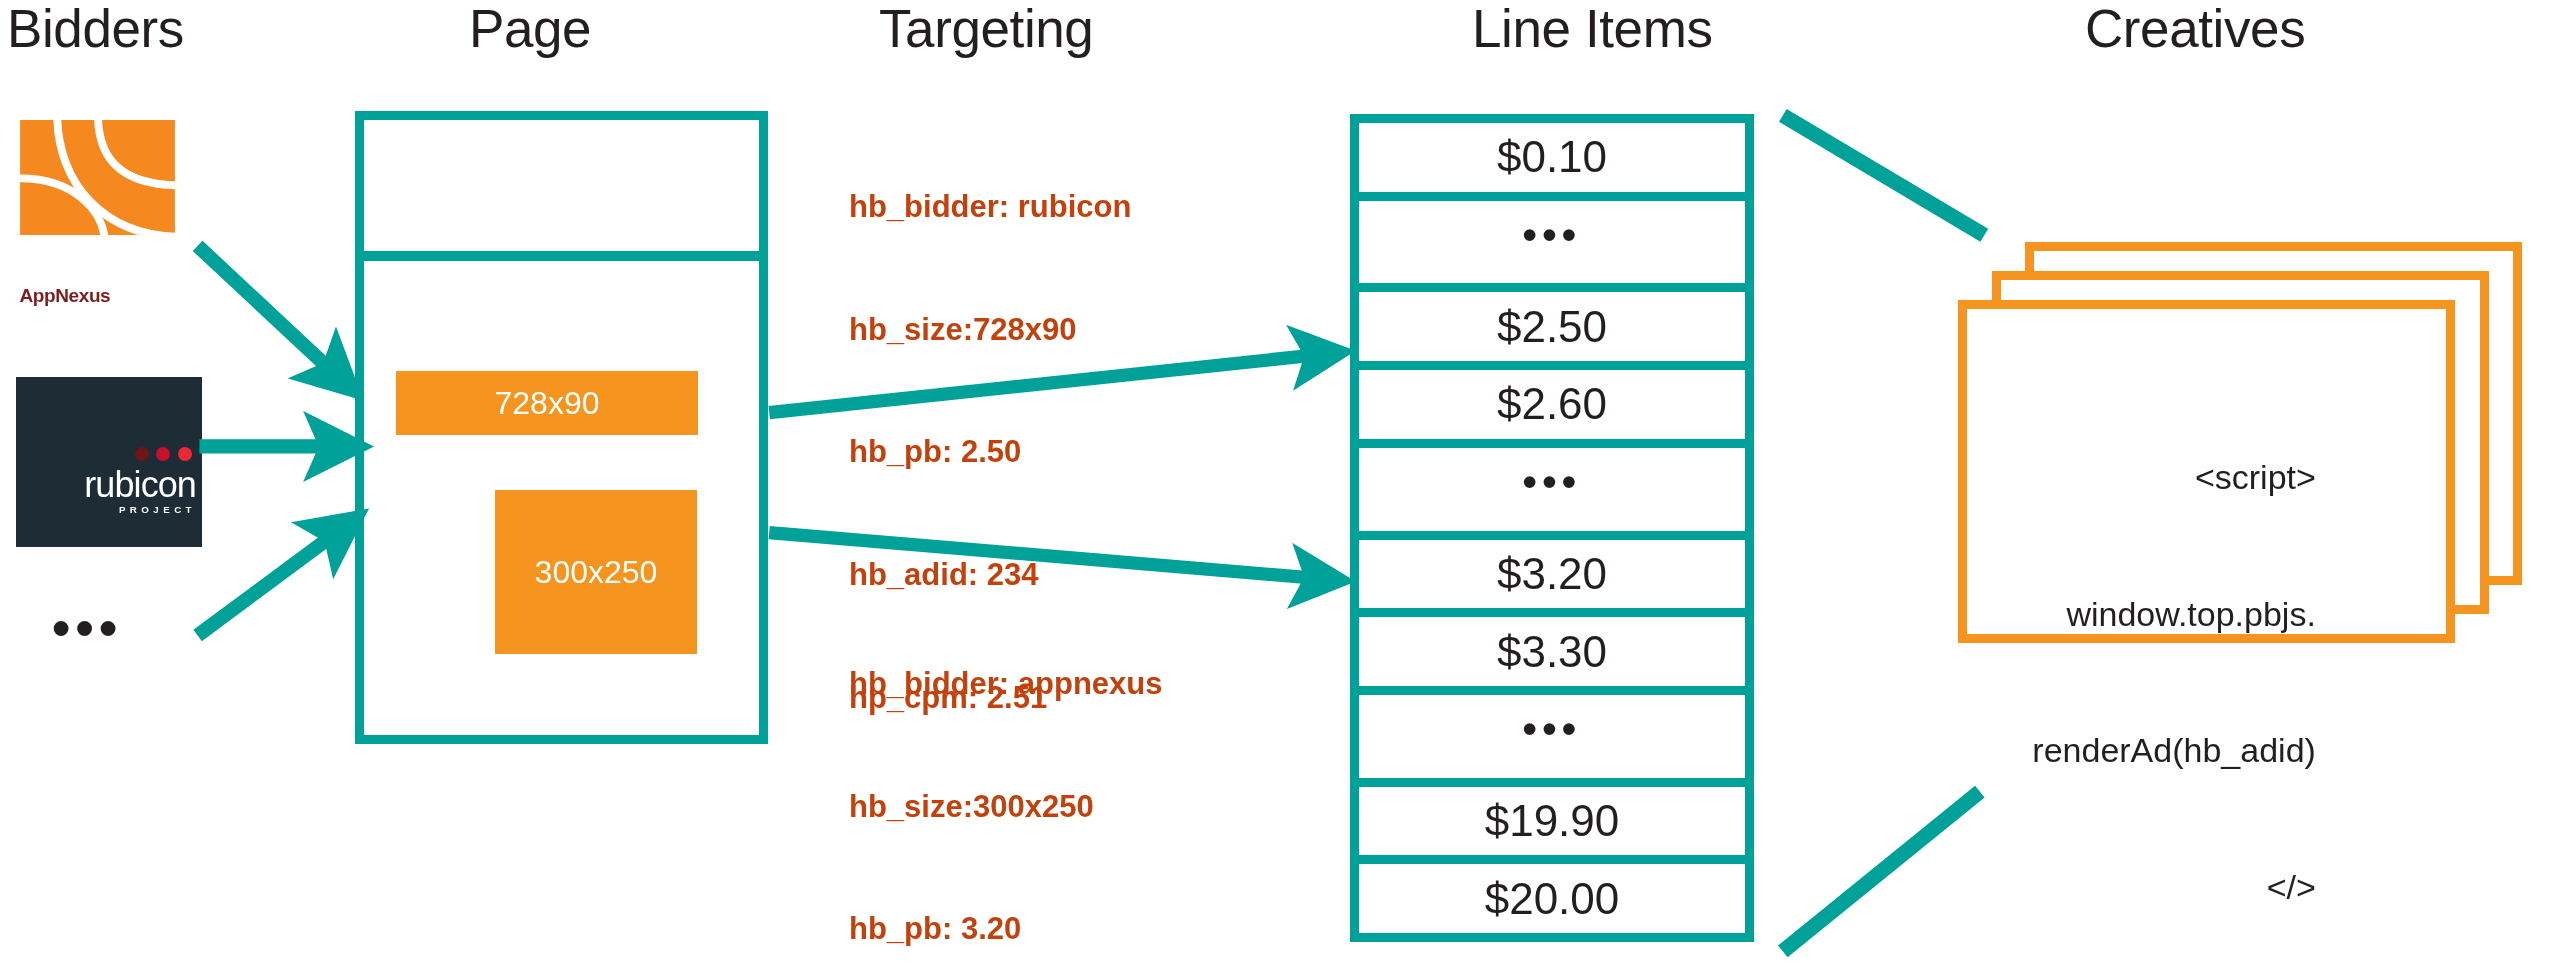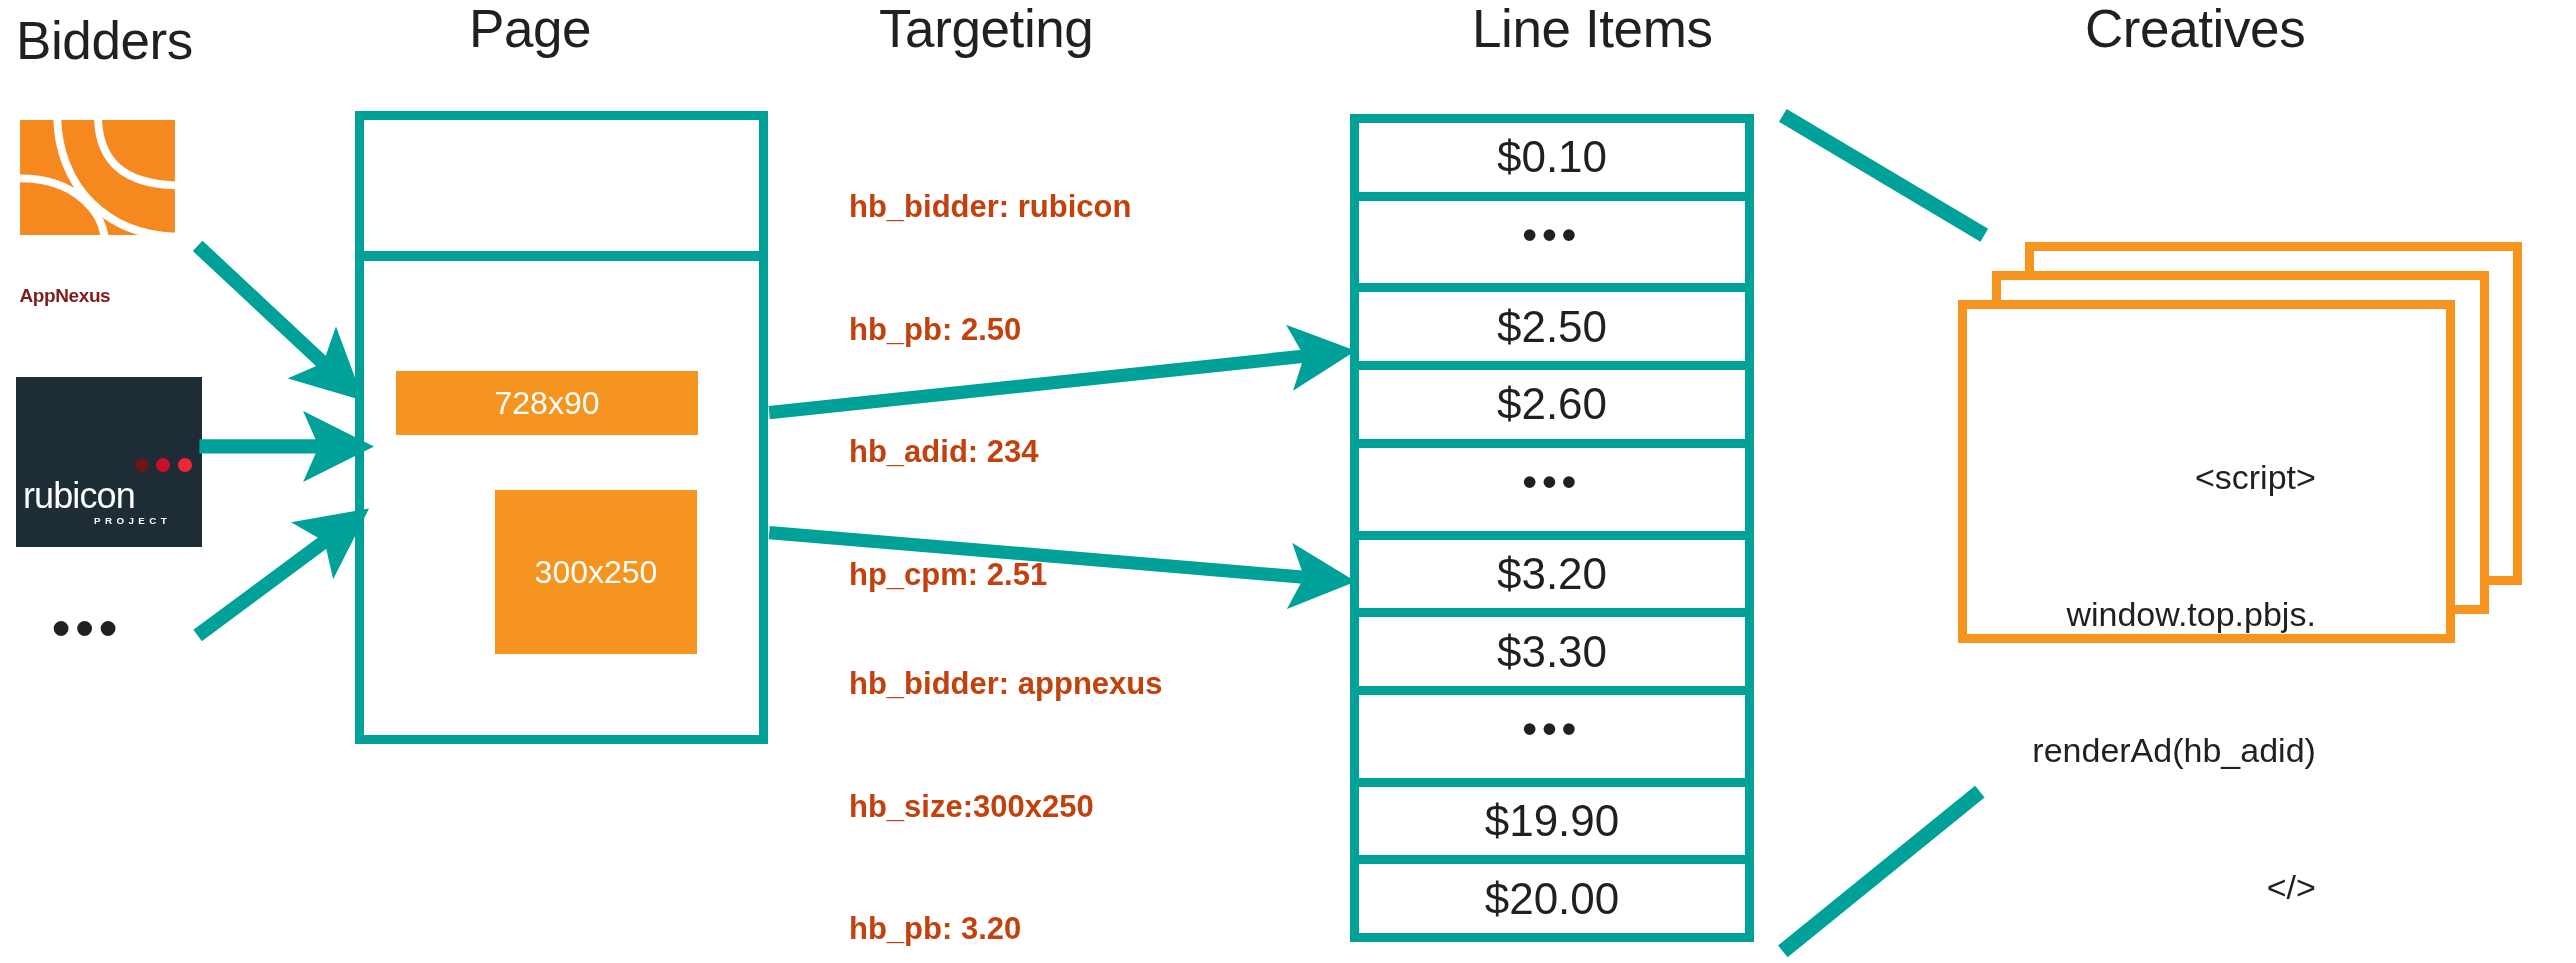--- a/index.html
+++ b/index.html
@@ -21,21 +21,21 @@
   
   .col-head {
     position: absolute;
     font-size: 53px;
     font-weight: 400;
     letter-spacing: -0.4px;
     color: #231f20;
     white-space: nowrap;
     line-height: 1;
   }
-  #head-bidders   { left: 16px;    top: 1.8px; margin-top: 12px; }
+  #head-bidders   { left: 7px;    top: 1.8px; }
   #head-page      { left: 469px;  top: 1.8px; }
   #head-targeting { left: 879px;  top: 1.8px; }
   #head-lineitems { left: 1472px; top: 1.8px; }
   #head-creatives { left: 2085px; top: 1.8px; }
 
   
   #appnexus-logo {
     position: absolute;
     left: 19.5px; top: 120px;
     width: 155px; height: 115px;
@@ -51,23 +51,23 @@
     line-height: 1;
   }
   #rubicon-logo {
     position: absolute;
     left: 16px; top: 377px;
     width: 186px; height: 170px;
     background: #1d2c35;
   }
   #rubicon-wordmark {
     position: absolute;
-    left: 7px; bottom: 21px;
+    left: 7px; bottom: 32px;
     width: 173px;
-    text-align: left;
+    text-align: right;
   }
   #rubicon-name {
     font-size: 36px;
     font-weight: 400;
     color: #ffffff;
     letter-spacing: -0.9px;
     line-height: 1;
     display: block;
   }
   #rubicon-sub {
@@ -232,20 +232,21 @@
   <div id="bidders-ellipsis">•••</div>
 
   <div id="page-box">
     <div id="page-divider"></div>
     <div class="ad-slot" id="ad-slot-728x90">728x90</div>
     <div class="ad-slot" id="ad-slot-300x250">300x250</div>
   </div>
 
   <div class="targeting-block" id="targeting-top">
     <span class="targeting-line">hb_bidder: rubicon</span>
+    <span class="targeting-line">hb_size:728x90</span>
     <span class="targeting-line">hb_pb: 2.50</span>
     <span class="targeting-line">hb_adid: 234</span>
     <span class="targeting-line">hp_cpm: 2.51</span>
   </div>
   <div class="targeting-block" id="targeting-bottom">
     <span class="targeting-line">hb_bidder: appnexus</span>
     <span class="targeting-line">hb_size:300x250</span>
     <span class="targeting-line">hb_pb: 3.20</span>
     
     

